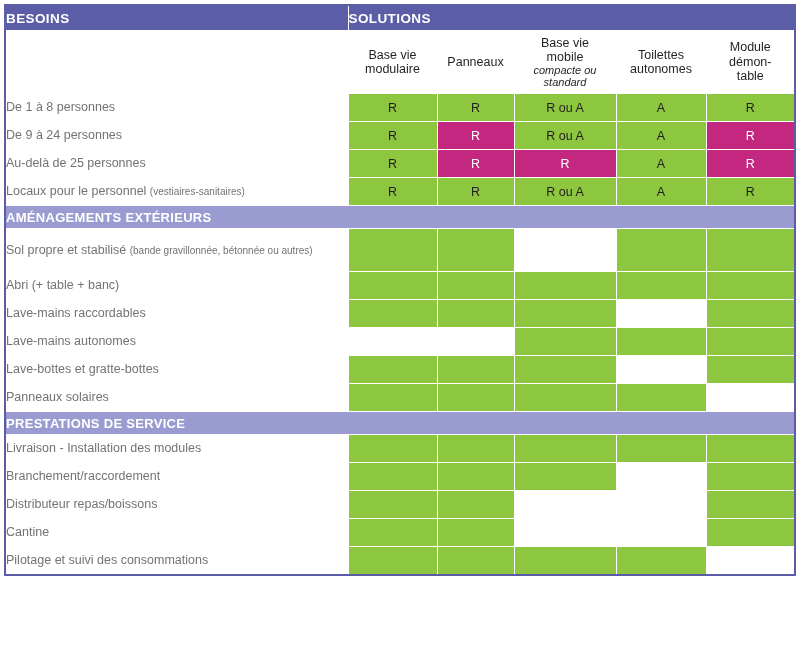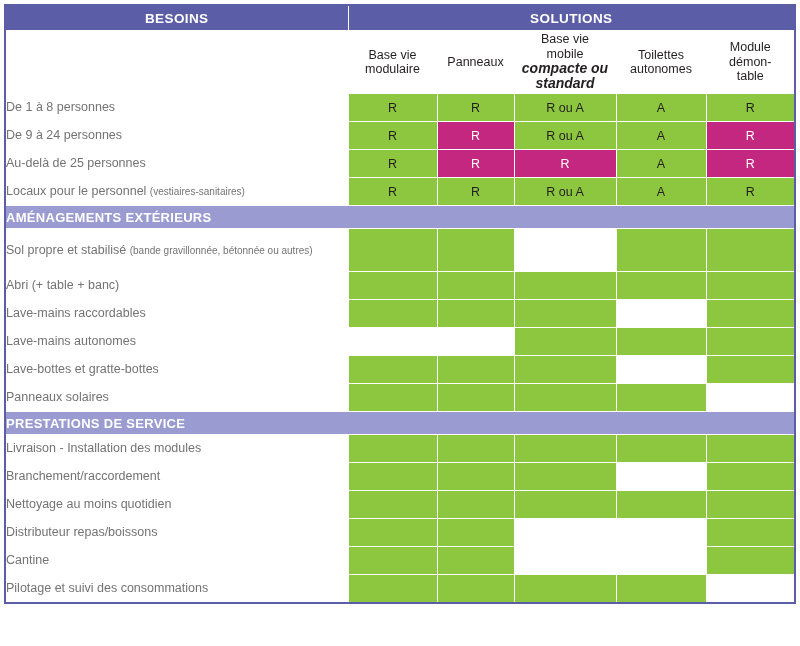--- a/index.html
+++ b/index.html
@@ -40,43 +40,42 @@
   col.c-sol3   { width: 102px; }
   col.c-sol4   { width: 90px; }
   col.c-sol5   { width: 89px; }
 
   .hdr-band {
     background: #5b5ea6;
     color: #ffffff;
     font-weight: bold;
     font-size: 13.5px;
     letter-spacing: 0.4px;
-    text-align: center;
+    text-align: left;
     height: 24px;
     border-right: 1px solid #ffffff;
   }
   .subhdr {
     background: #ffffff;
     text-align: center;
     font-size: 12.5px;
     line-height: 1.15;
     color: #231f20;
     height: 62px;
     border-left: 1px solid #5b5ea6;
     border-right: 1px solid #5b5ea6;
     border-bottom: 1px solid #5b5ea6;
     border-top: 1px solid #5b5ea6;
     padding: 2px 3px;
   }
   .subhdr .small-it {
     display: block;
-    font-size: 14px;
+    font-size: 11px;
     font-style: italic;
     line-height: 1.1;
-    font-weight: bold;
   }
   .corner {
     background: #ffffff;
     border-left: 1px solid #5b5ea6;
     border-bottom: 1px solid #5b5ea6;
     border-right: 1px solid #5b5ea6;
   }
   .section {
     background: #9a9bd0;
     color: #ffffff;
@@ -240,28 +239,20 @@
         </tr>
         <tr>
           <td class="label">Branchement/raccordement</td>
           <td class="cell green"></td>
           <td class="cell green"></td>
           <td class="cell green"></td>
           <td class="cell white"></td>
           <td class="cell green"></td>
         </tr>
         <tr>
-          <td class="label">Nettoyage au moins quotidien</td>
-          <td class="cell green"></td>
-          <td class="cell green"></td>
-          <td class="cell green"></td>
-          <td class="cell green"></td>
-          <td class="cell green"></td>
-        </tr>
-        <tr>
           <td class="label">Distributeur repas/boissons</td>
           <td class="cell green"></td>
           <td class="cell green"></td>
           <td class="cell white"></td>
           <td class="cell white"></td>
           <td class="cell green"></td>
         </tr>
         <tr>
           <td class="label">Cantine</td>
           <td class="cell green"></td>

